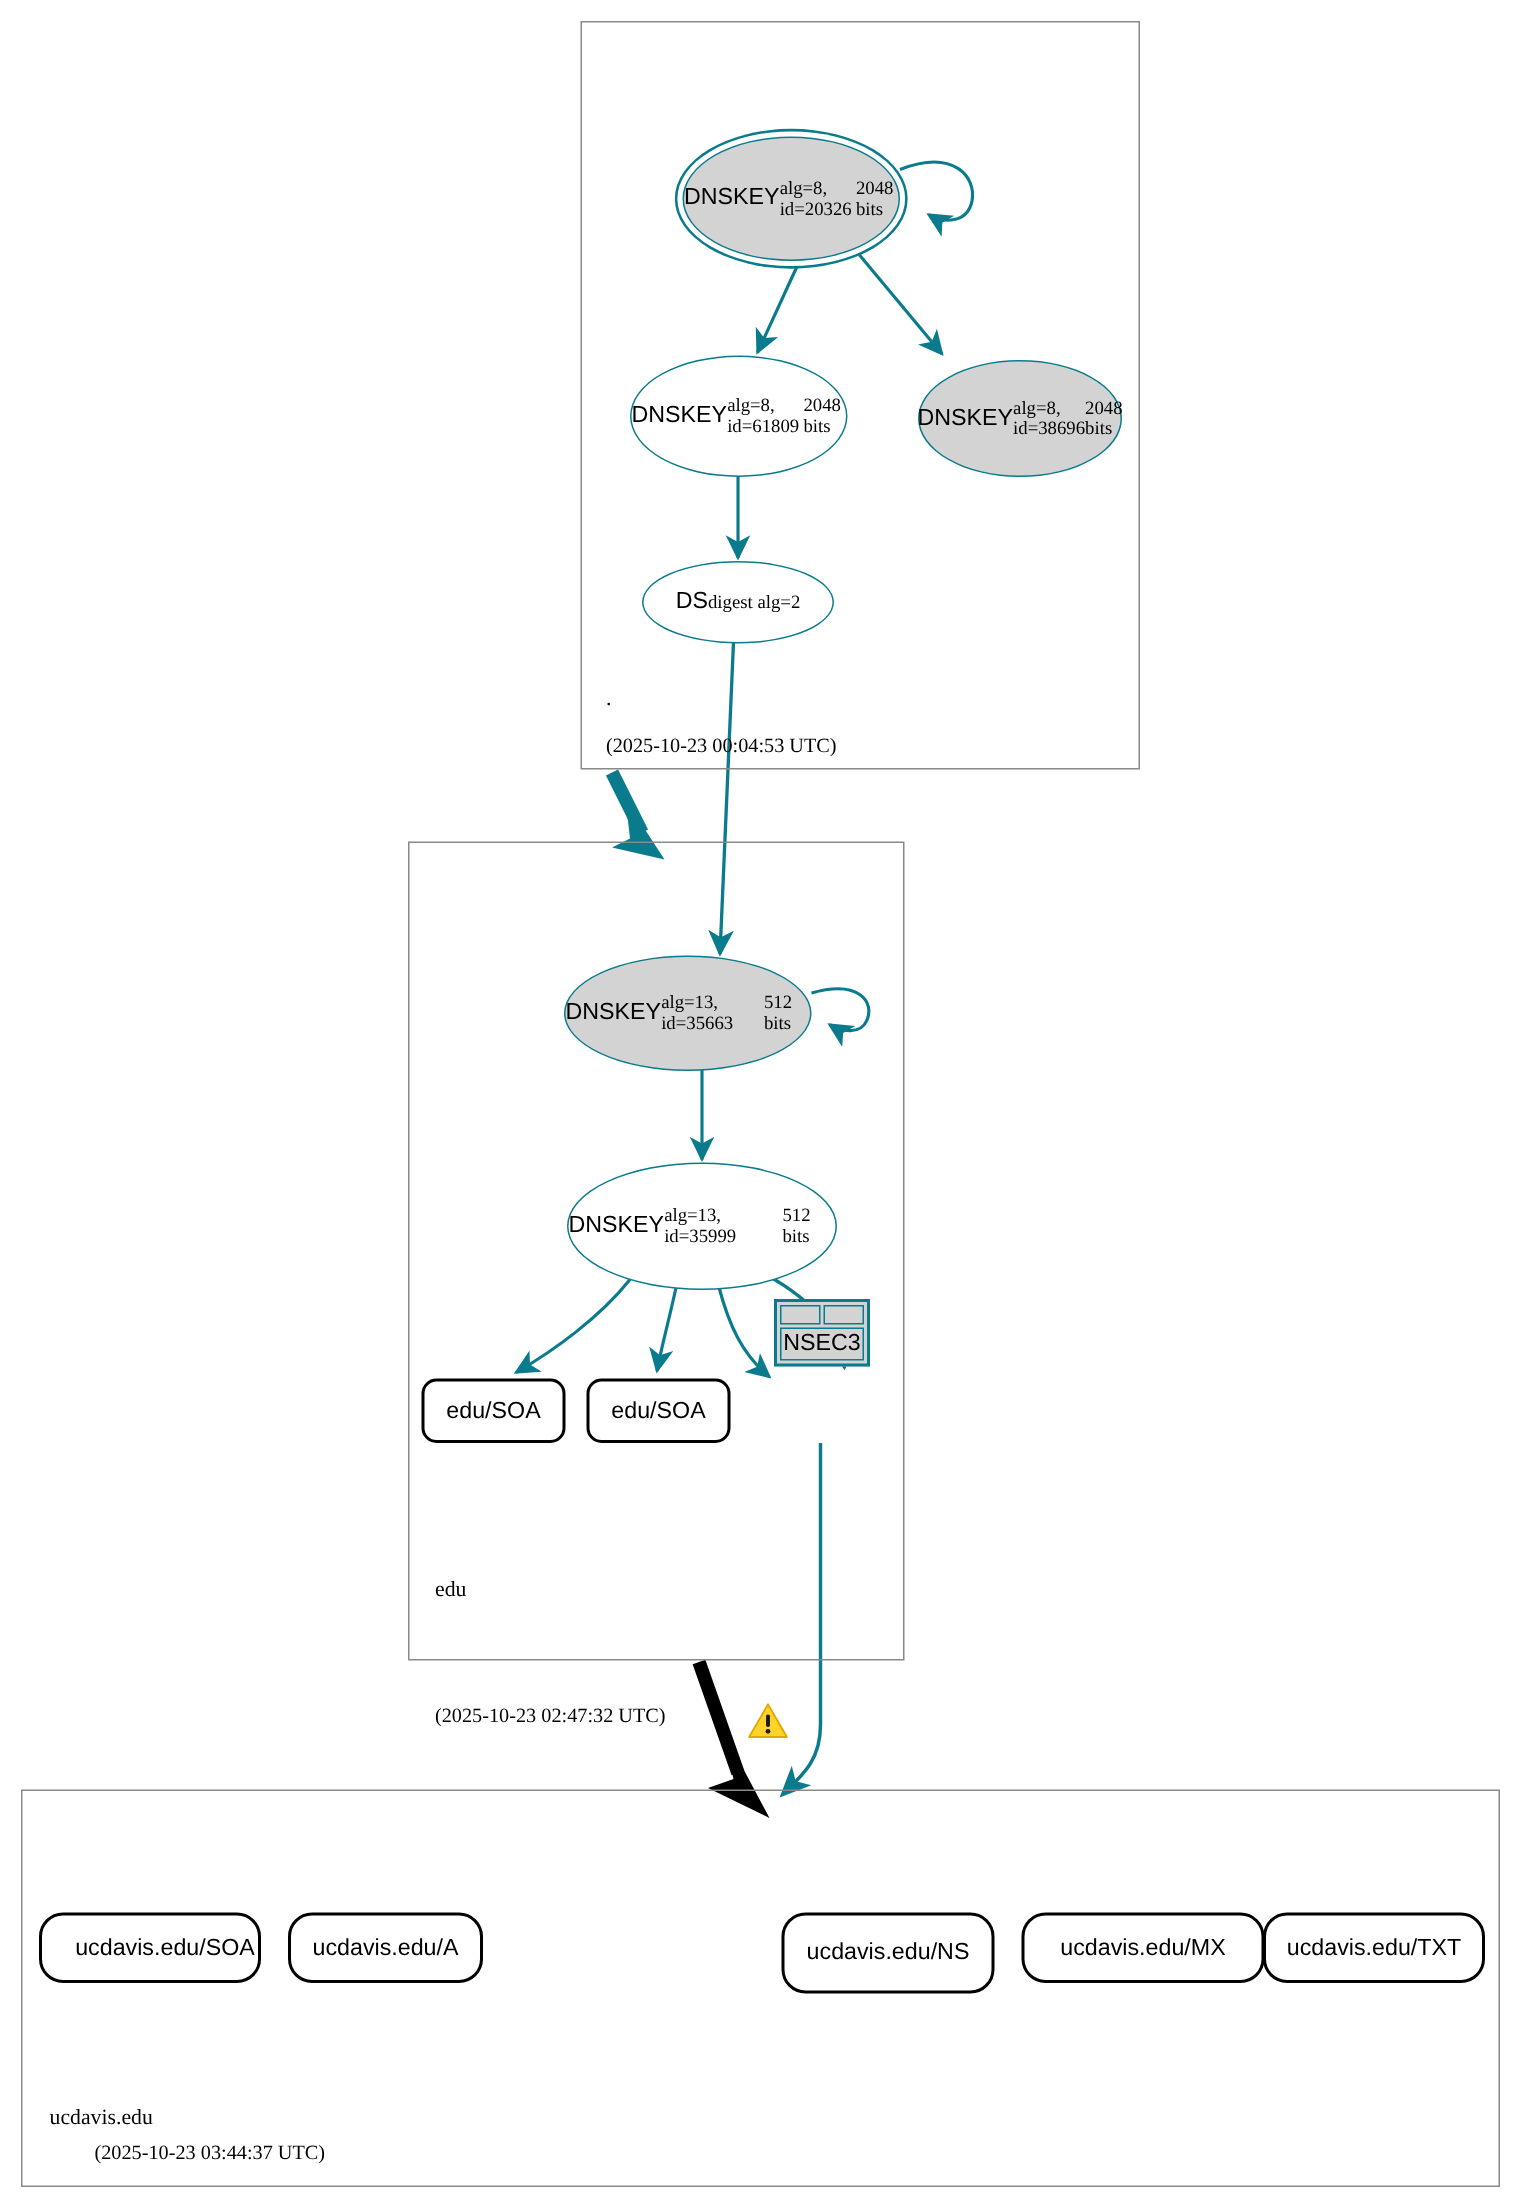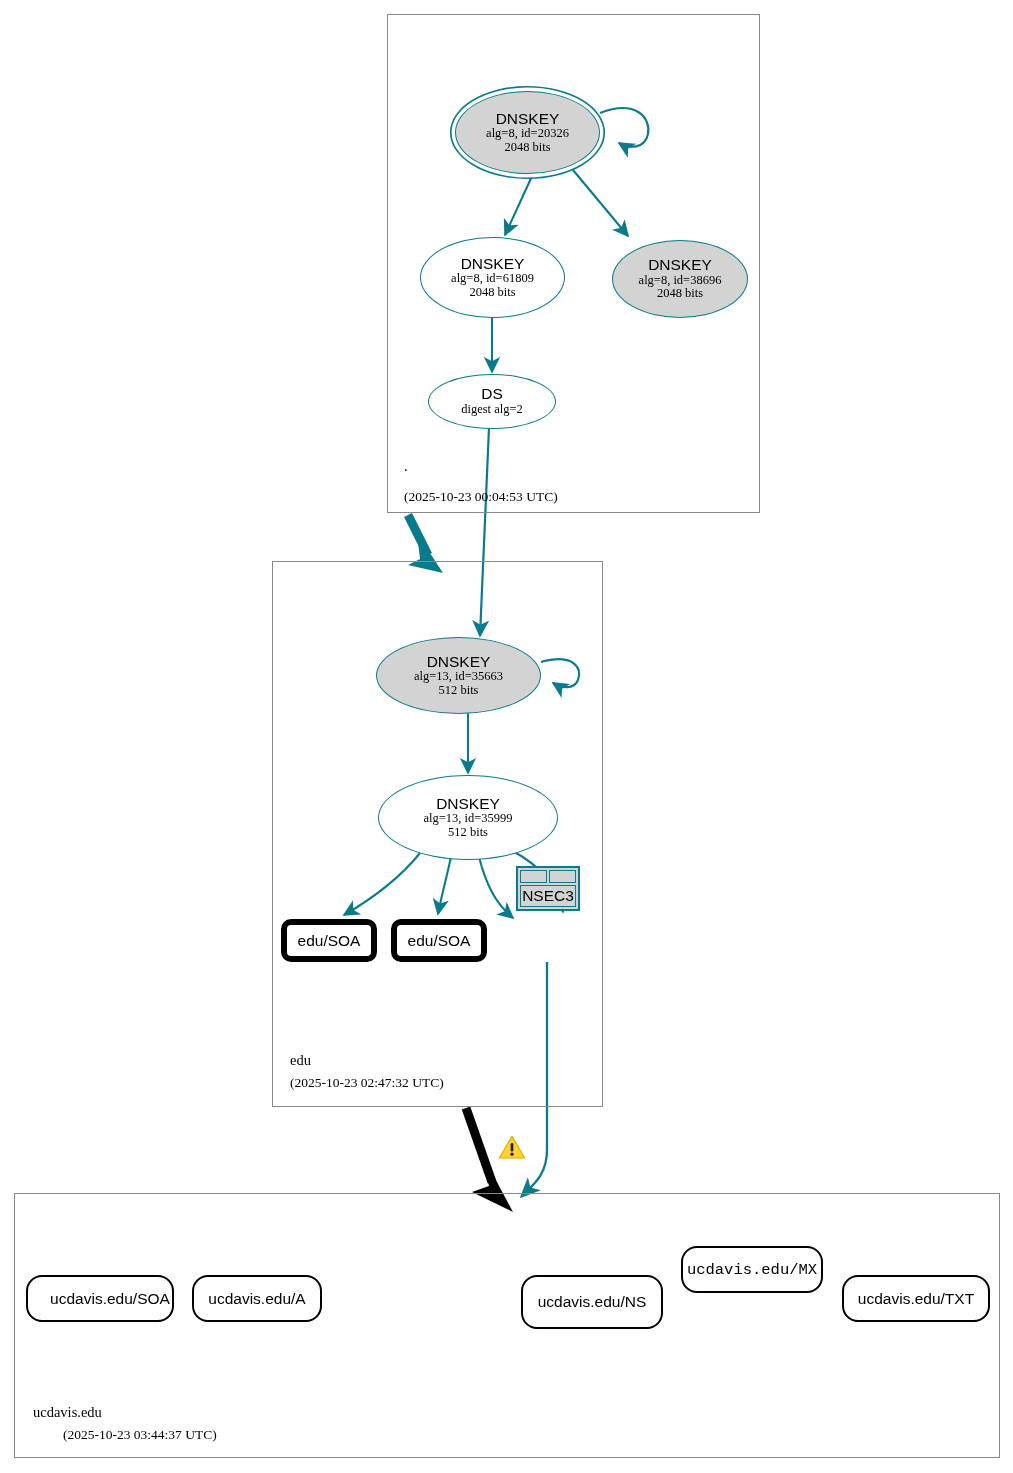--- a/index.html
+++ b/index.html
@@ -44,21 +44,20 @@
     left: 0;
     top: 0;
     width: 1013px;
     height: 1473px;
     pointer-events: none;
   }
   
   .node-ellipse {
     position: absolute;
     display: flex;
-    flex-direction: column;
     align-items: center;
     justify-content: center;
     box-sizing: border-box;
     border: 1.7px solid #0a7b8c;
     border-radius: 50%;
     background: #ffffff;
     text-align: left;
     line-height: 1.08;
   }
   .node-ellipse.filled {
@@ -77,21 +76,21 @@
     font-size: 12.5px;
     color: #000000;
   }
   
   .node-rrect {
     position: absolute;
     display: flex;
     align-items: center;
     justify-content: center;
     box-sizing: border-box;
-    border: 6px solid #000000;
+    border: 2px solid #000000;
     border-radius: 10px;
     background: #ffffff;
     font-family: "Liberation Sans", sans-serif;
     font-size: 15.5px;
     color: #000000;
     white-space: nowrap;
   }
   .node-rrect.insecure {
     border-color: #000000;
     border-width: 2.1px;
@@ -228,21 +227,21 @@
     <div class="nd-sub">2048 bits</div>
   </div>
 
   <div class="node-ellipse" style="left:428px; top:374px; width:128px; height:55px;">
     <div class="nd-title">DS</div>
     <div class="nd-sub">digest alg=2</div>
   </div>
 
   <div class="zone-box" style="left:272px; top:561px; width:331px; height:546px;"></div>
   <div class="zone-label" style="left:290px; top:1052px;">edu</div>
-  <div class="zone-time" style="left:290px; top:1075px;">(2025-10-23 02:47:32 UTC)</div>
+  <div class="zone-time" style="left:290px; top:1136px;">(2025-10-23 02:47:32 UTC)</div>
 
   <div class="node-ellipse filled" style="left:376px; top:637px; width:165px; height:77px;">
     <div class="nd-title">DNSKEY</div>
     <div class="nd-sub">alg=13, id=35663</div>
     <div class="nd-sub">512 bits</div>
   </div>
 
   <div class="node-ellipse" style="left:378px; top:775px; width:180px; height:85px;">
     <div class="nd-title">DNSKEY</div>
     <div class="nd-sub">alg=13, id=35999</div>
@@ -269,16 +268,16 @@
     </svg>
   </div>
 
   <div class="zone-box" style="left:14px; top:1193px; width:986px; height:265px;"></div>
   <div class="zone-label" style="left:33px; top:1404px;">ucdavis.edu</div>
   <div class="zone-time" style="left:33px; top:1427px;margin-left:30px;">(2025-10-23 03:44:37 UTC)</div>
 
   <div class="node-rrect insecure" style="left:26px; top:1275px; width:148px; height:47px;padding-left:20px;">ucdavis.edu/SOA</div>
   <div class="node-rrect insecure" style="left:192px; top:1275px; width:130px; height:47px;">ucdavis.edu/A</div>
   <div class="node-rrect insecure" style="left:521px; top:1275px; width:142px; height:54px;">ucdavis.edu/NS</div>
-  <div class="node-rrect insecure" style="left:681px; top:1246px; width:142px; height:47px;font-family:Liberation Mono, monospace;">ucdavis.edu/MX</div>
+  <div class="node-rrect insecure" style="left:681px; top:1275px; width:162px; height:47px;">ucdavis.edu/MX</div>
   <div class="node-rrect insecure" style="left:842px; top:1275px; width:148px; height:47px;">ucdavis.edu/TXT</div>
 
 </div>
 
 </body></html>

